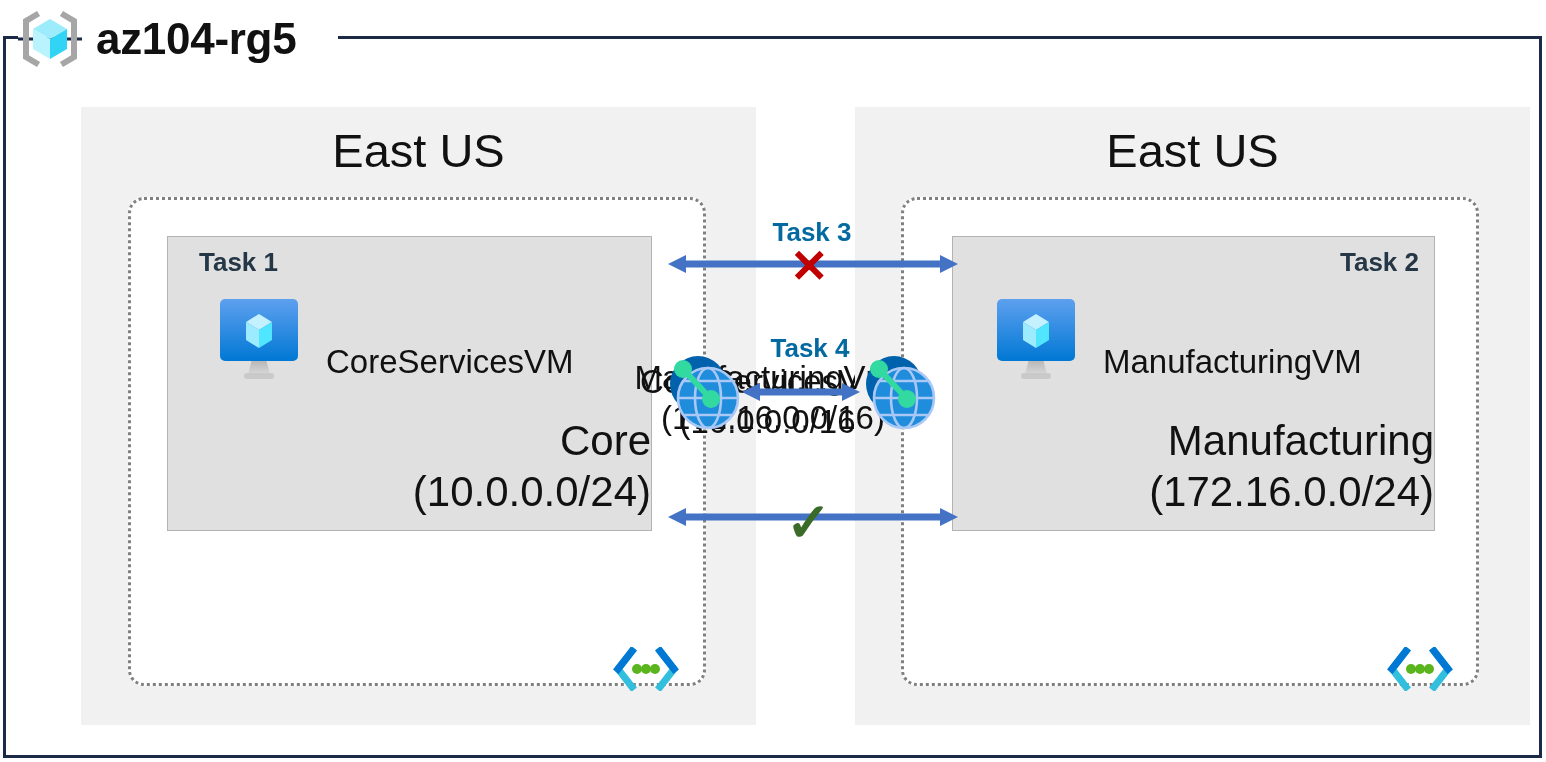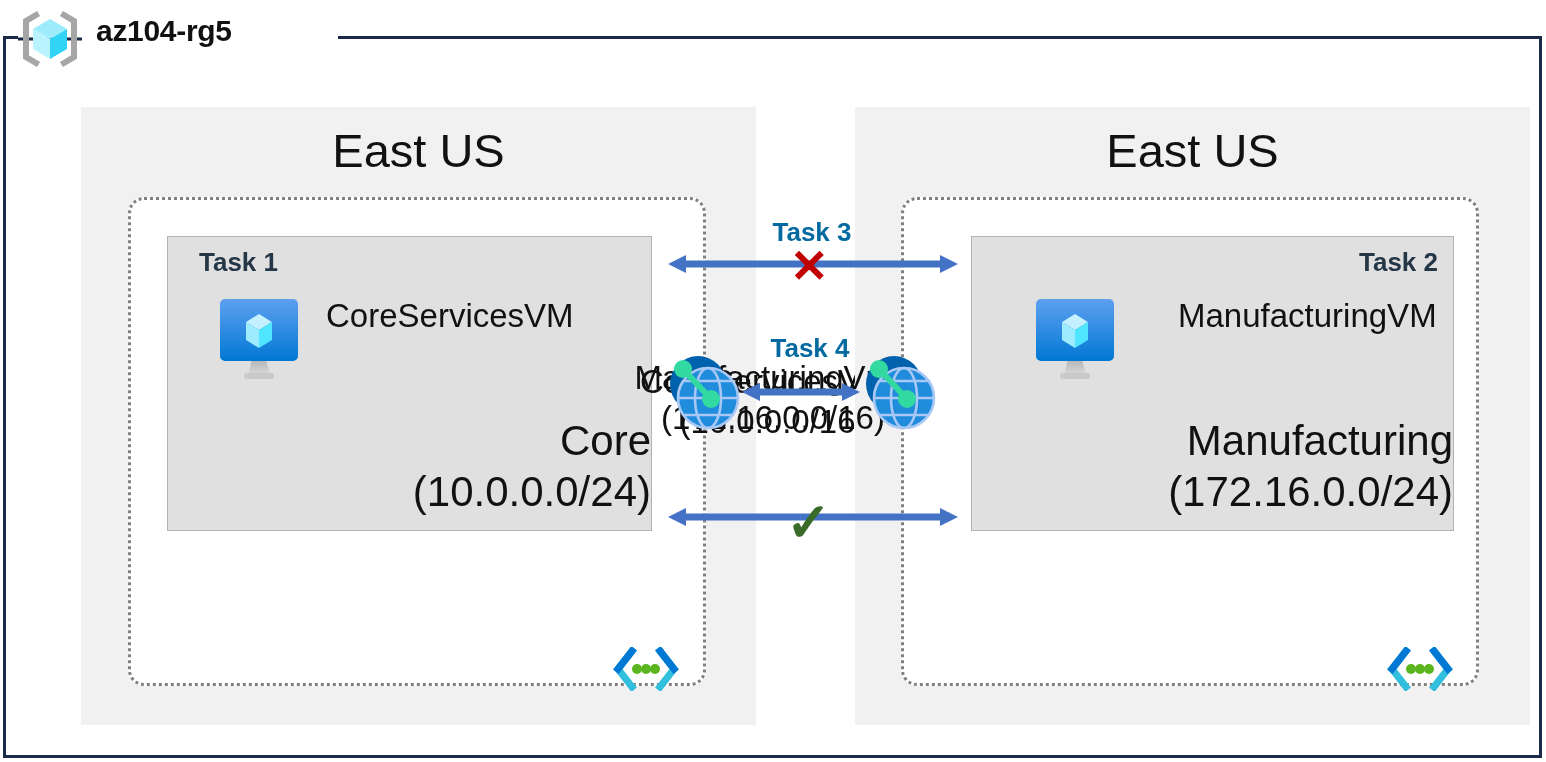--- a/index.html
+++ b/index.html
@@ -40,21 +40,21 @@
     position: absolute;
     left: 18px;
     top: 10px;
     width: 64px;
     height: 58px;
   }
   .rg-label {
     position: absolute;
     left: 96px;
     top: 14px;
-    font-size: 30px;
+    font-size: 44px;
     font-weight: bold;
     color: #111111;
     letter-spacing: -0.3px;
     white-space: nowrap;
   }
 
   
   .region {
     position: absolute;
     top: 107px;
@@ -109,43 +109,43 @@
   .vnet-icon.right { left: 1386px; top: 647px; }
 
   
   .subnet {
     position: absolute;
     background: #e0e0e0;
     border: 1px solid #b3b3b3;
     box-sizing: border-box;
   }
   .subnet.left  { left: 167px; top: 236px; width: 485px; height: 295px; }
-  .subnet.right { left: 952px; top: 236px; width: 483px; height: 295px; margin-left: 19px; }
+  .subnet.right { left: 952px; top: 236px; width: 483px; height: 295px; }
 
   .task-tag {
     position: absolute;
     top: 10px;
     font-size: 26px;
     font-weight: bold;
     color: #253746;
     white-space: nowrap;
   }
   .task-tag.tag-left  { left: 15px; margin-left: 16px; }
   .task-tag.tag-right { right: 15px; }
 
   .vm-row {
     position: absolute;
     top: 60px;
     left: 0;
     width: 100%;
     display: flex;
-    align-items: flex-start;
+    align-items: flex-end;
   }
   .vm-row.left  { padding-left: 46px; }
-  .vm-row.right { padding-left: 58px; gap: 36px; }
+  .vm-row.right { padding-left: 38px; }
   .vm-icon {
     width: 90px;
     height: 84px;
     flex: 0 0 auto;
   }
   .vm-name {
     font-size: 33px;
     color: #111111;
     margin-left: 22px;
     white-space: nowrap;

